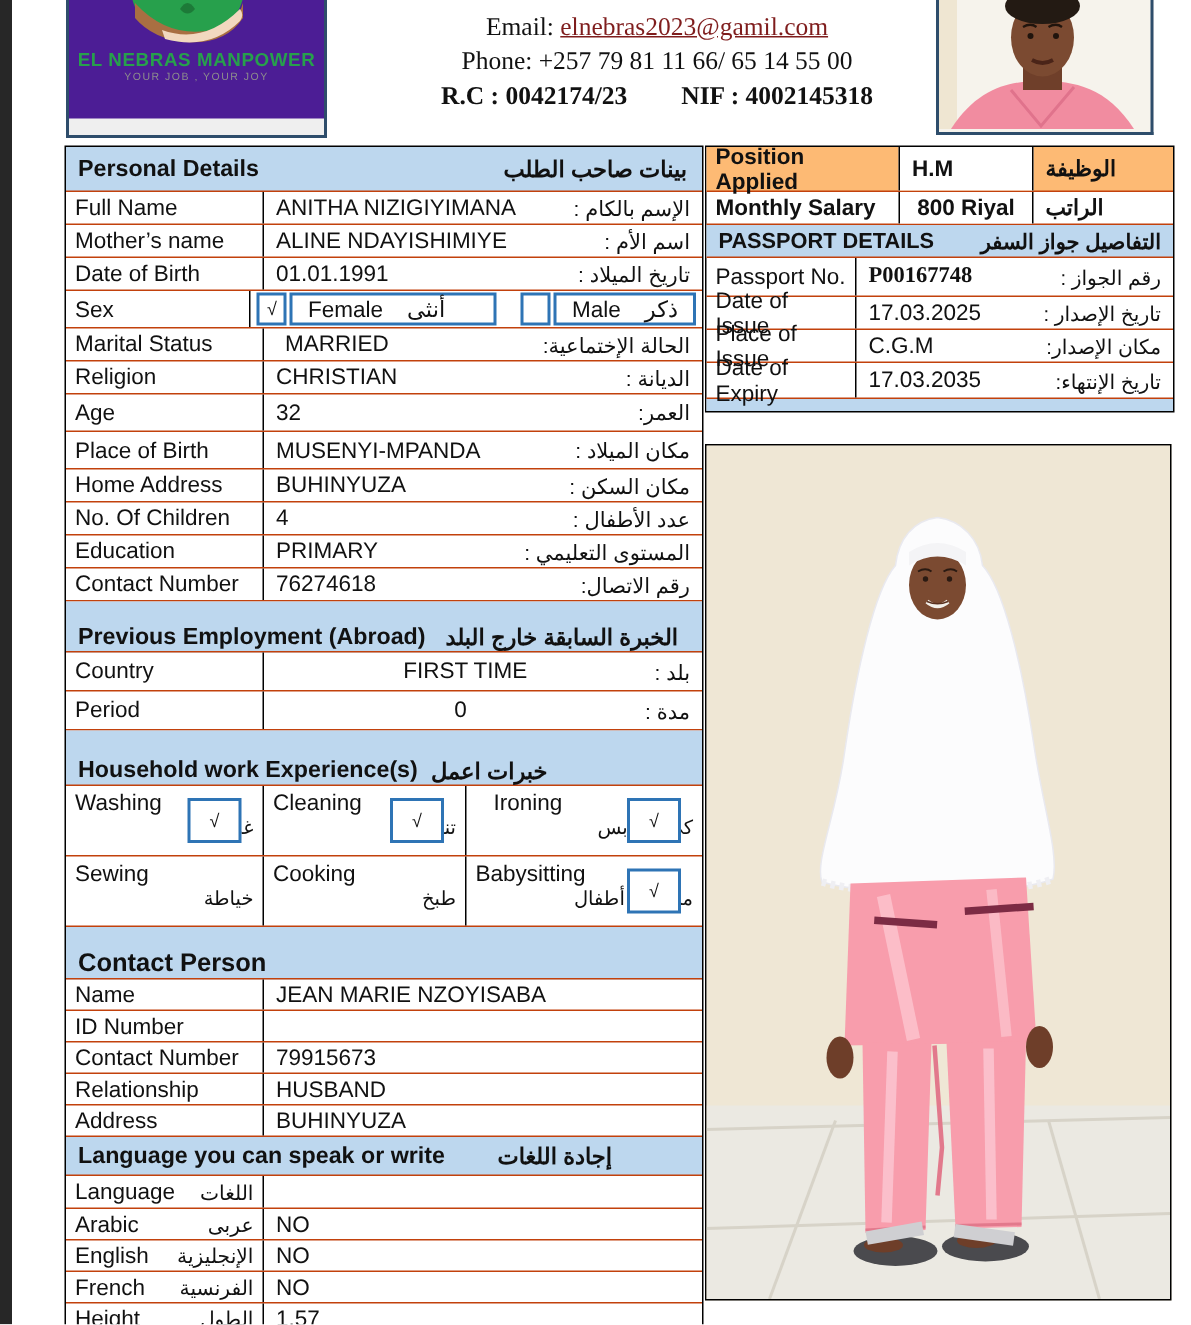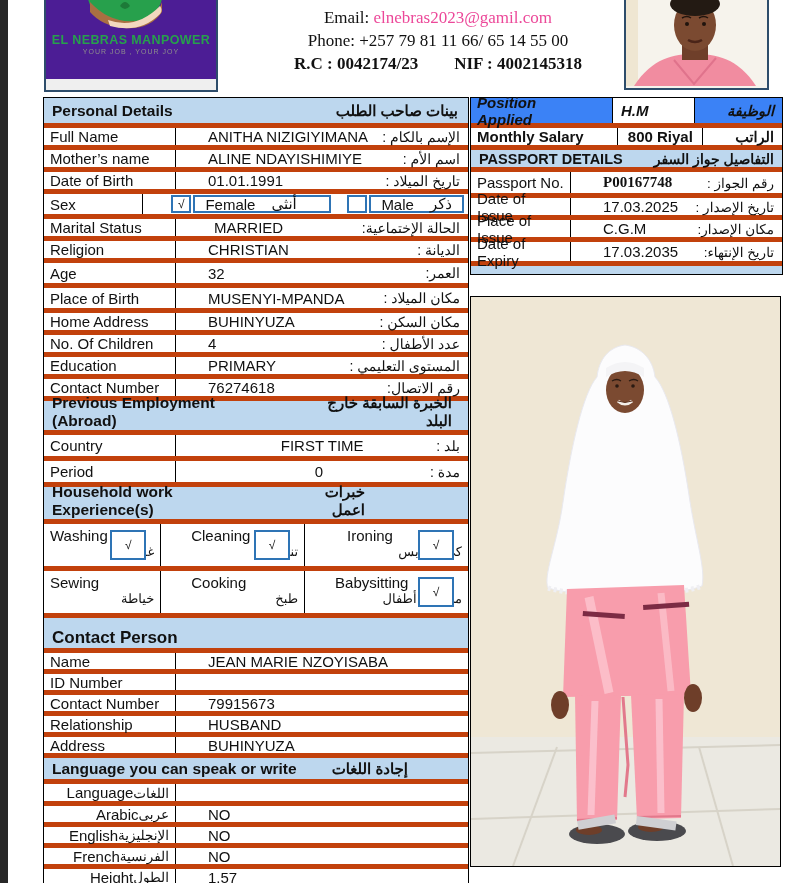--- a/index.html
+++ b/index.html
@@ -10,47 +10,47 @@
   
   .logobox{position:absolute;left:44px;top:0;width:170px;height:90px;background:#4c1d95;
            border:2px solid #2e4d6b;border-top:none;overflow:hidden;text-align:center;}
   .logobox svg{display:block;margin:0 auto;}
   .logo-title{font-size:12.5px;font-weight:bold;color:#27a04c;letter-spacing:.4px;margin-top:1px;}
   .logo-tag{font-size:7px;color:#8d8d8d;letter-spacing:1px;margin-top:1px;}
   .logo-strip{position:absolute;left:0;bottom:0;width:100%;height:11px;background:#efefef;}
 
   .hdr{position:absolute;left:218px;top:6px;width:440px;text-align:center;
        font-family:"Liberation Serif",serif;font-size:17px;line-height:23px;color:#111;}
-  .hdr .email{color:#ec4899;cursor:pointer;}
+  .hdr .email{text-decoration:underline;color:#7f1d1d;cursor:pointer;}
   .hdr .l3{font-weight:bold;}
   .hdr .gap{display:inline-block;width:36px;}
 
   .headshot{position:absolute;left:624px;top:0;width:141px;height:88px;
             border:2px solid #2e4d6b;border-top:none;overflow:hidden;background:#f6f3ec;}
 
   
   .ltable{position:absolute;left:43px;top:97px;width:424px;border:1px solid #000;background:#fff;}
   .rtable{position:absolute;left:470px;top:97px;width:311px;border:1px solid #000;background:#fff;}
-  .trow,.band,.hrow,.prow,.psrow{display:flex;border-bottom:5px solid #c2410c;box-sizing:border-box;gap:24px;}
+  .trow,.band,.hrow,.prow,.psrow{display:flex;border-bottom:1px solid #c2410c;box-sizing:border-box;}
   .h21{height:21px}.h22{height:22px}.h25{height:25px}.h26{height:26px}.h30{height:30px}
   .h34{height:34px}.h35{height:35px}.h37{height:37px}.h40{height:47px}
 
   .band{background:#BDD7EE;align-items:center;justify-content:space-between;padding:0 8px;font-weight:bold;}
   .band.tall{align-items:flex-end;padding-top:5px;}
   .band .ben{font-size:15.5px;}
   .band .bar{font-size:15px;}
   .band .ar-in1{padding-right:2px;}
   .band .ar-in2{padding-right:8px;margin-top:44px;}
   .band .ar-in3{padding-right:95px;}
   .band .ar-in4{padding-right:52px;}
 
   .lab{width:132px;border-right:1px solid #000;padding:1px 6px;display:flex;align-items:center;
        font-size:15px;box-sizing:border-box;}
   .lab2{width:132px;border-right:1px solid #000;padding:1px 6px;display:flex;align-items:center;
-        justify-content:flex-end;font-size:15px;box-sizing:border-box;}
+        justify-content:space-between;font-size:15px;box-sizing:border-box;}
   .lab2 .ar{font-size:13.5px;}
   .val{flex:1;display:flex;align-items:center;padding:1px 8px;font-size:15px;box-sizing:border-box;}
   .val .v{flex:1;text-align:left;}
   .val .v.vc{text-align:center;}
   .val .ar{font-size:14px;white-space:nowrap;}
 
   
   .sexwrap{flex:1;display:flex;align-items:stretch;padding:1px 2px;box-sizing:border-box;}
   .schk{width:20px;border:2px solid #2E74B5;display:flex;align-items:center;justify-content:center;
         font-size:12px;margin:0 2px;box-sizing:border-box;}
@@ -70,21 +70,21 @@
         border:2px solid #2E74B5;background:#fff;display:flex;align-items:center;justify-content:center;
         font-size:12px;}
 
   
   .prow .plab{width:128px;padding:0 6px;display:flex;align-items:center;font-weight:bold;font-size:15px;box-sizing:border-box;}
   .prow .pval{width:90px;border-left:1px solid #000;border-right:1px solid #000;background:#fff;
               display:flex;align-items:center;padding:0 8px;font-weight:bold;font-size:15px;box-sizing:border-box;}
   .prow .pval.c{justify-content:center;padding:0;}
   .prow .par{flex:1;display:flex;align-items:center;justify-content:flex-end;padding:0 8px;
              font-weight:bold;font-size:14.5px;box-sizing:border-box;}
-  .prow.bluebg{background:#3b82f6;font-style:italic;}
+  .prow.bluebg{background:#fdba74;}
   .psrow .pslab{width:100px;border-right:1px solid #000;padding:1px 6px;display:flex;align-items:center;
                 font-size:15px;box-sizing:border-box;}
   .psrow .psval{flex:1;display:flex;align-items:center;justify-content:space-between;padding:1px 8px;
                 font-size:15px;box-sizing:border-box;}
   .psrow .psval .ar{font-size:13.5px;white-space:nowrap;}
   .bser{font-weight:bold;font-family:"Liberation Serif",serif;}
   .strip{height:8px;background:#BDD7EE;border-bottom:none;}
 
   .photoframe{position:absolute;left:470px;top:296px;width:311px;height:571px;
               border:1px solid #000;box-sizing:border-box;overflow:hidden;background:#f1e9d8;}

